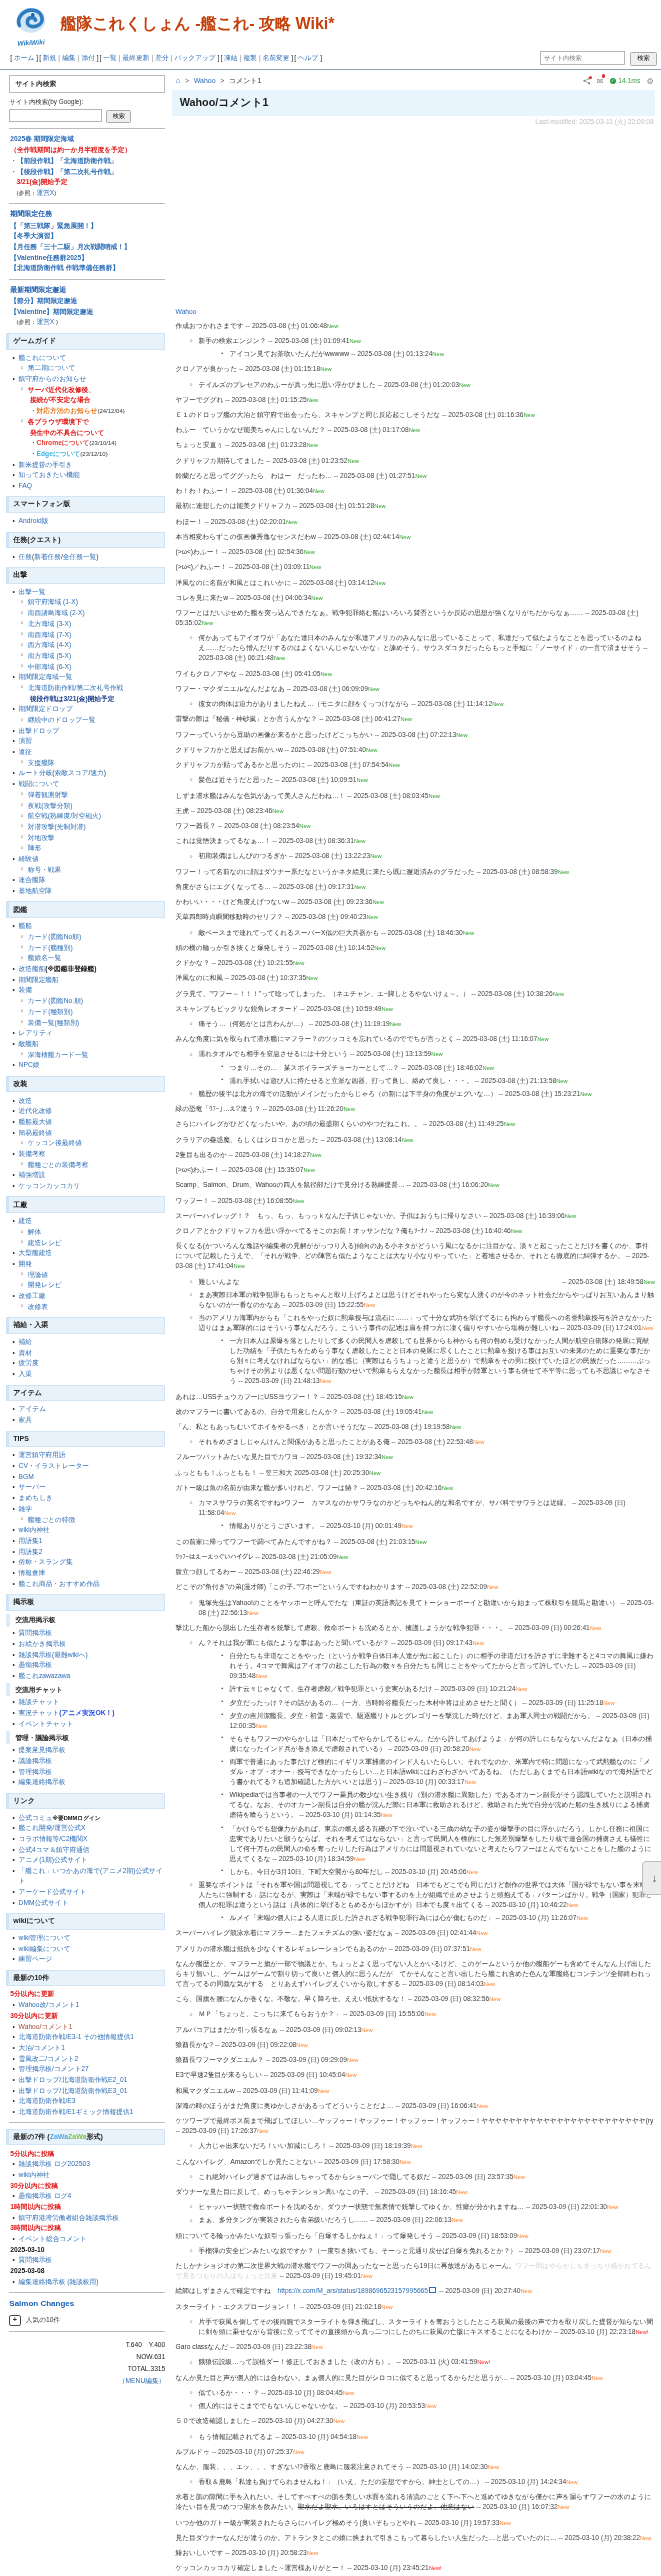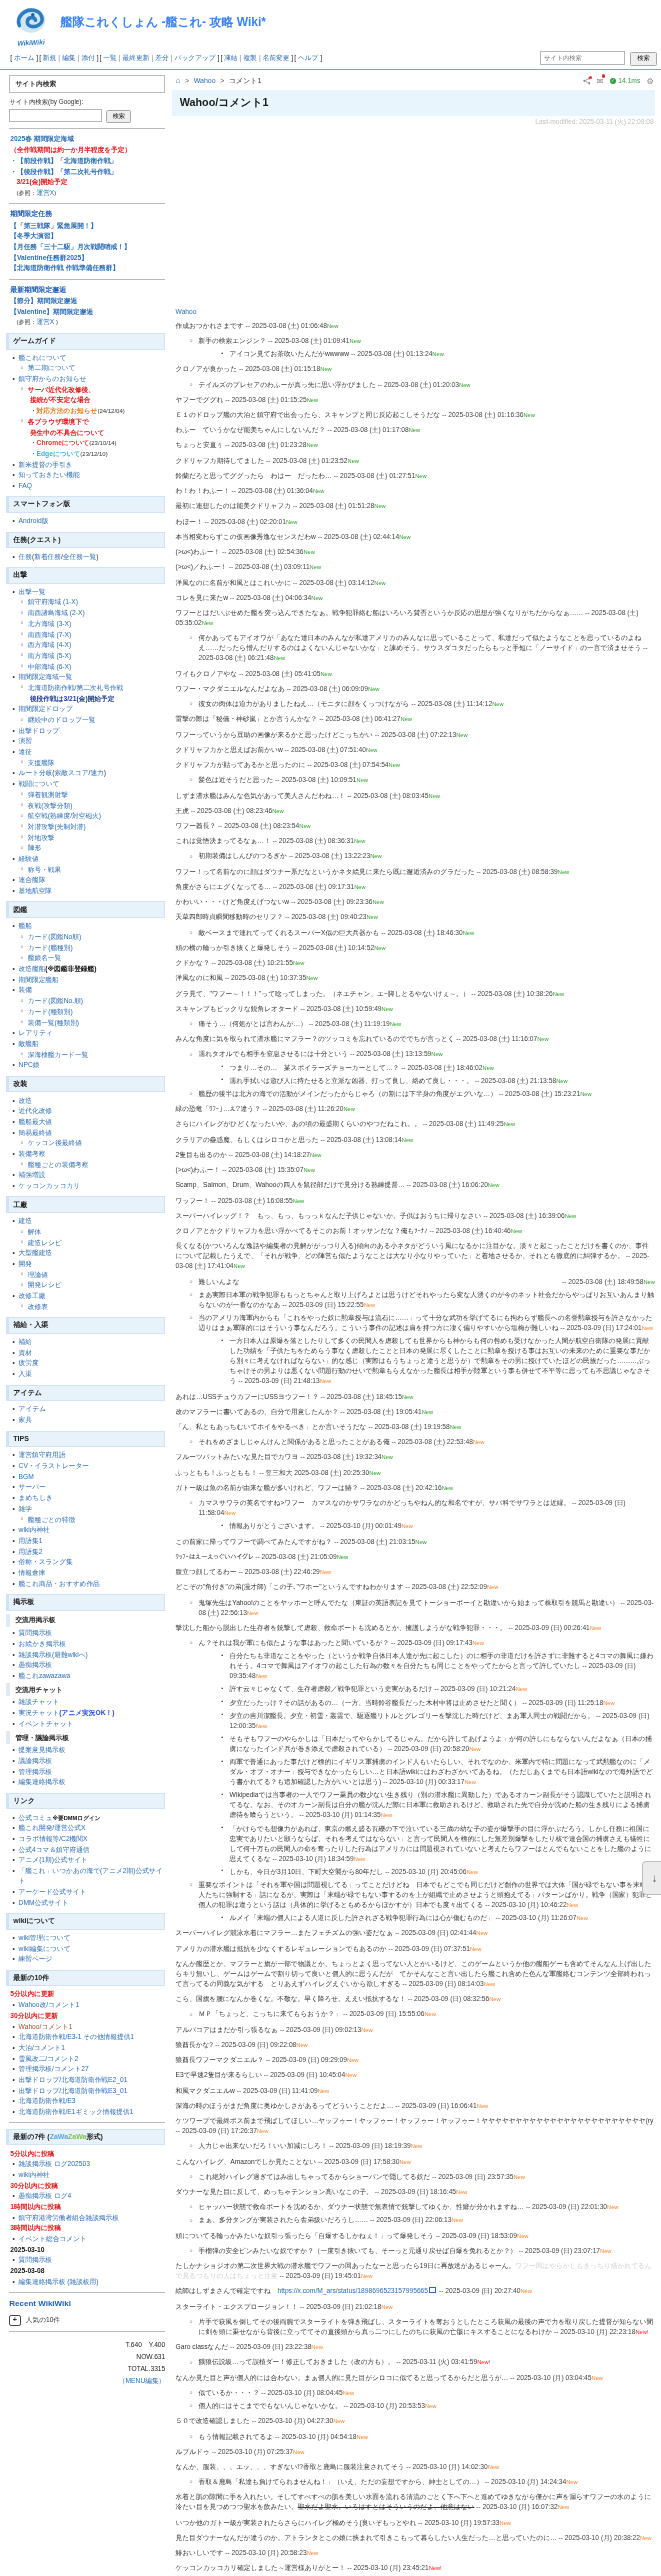--- a/index.html
+++ b/index.html
@@ -3,21 +3,21 @@
 <meta charset="utf-8">
 <title>Wahoo/コメント1 - 艦隊これくしょん -艦これ- 攻略 Wiki*</title>
 <style>
   html,body{margin:0;padding:0;background:#fff;}
   body{width:662px;font-family:"Liberation Sans","DejaVu Sans",sans-serif;color:#333;position:relative;overflow:hidden;}
   a{color:#2b6cb5;text-decoration:none;cursor:pointer;}
   
   .hdr{padding:5.2px 0 0 9.3px;display:flex;align-items:flex-start;}
   .logo{width:44px;text-align:center;}
   .logo-wikiwiki{font-size:6.7px;font-weight:bold;font-style:italic;color:#2b7bbd;letter-spacing:0px;display:block;margin-top:-2.1px;transform:rotate(-3deg);}
-  .site-title{font-size:12px;font-weight:bold;color:#3b82f6;margin:9.3px 0 0 7.2px;}
+  .site-title{font-size:16px;font-weight:bold;color:#c2410c;margin:9.3px 0 0 7.2px;}
   .topnav{font-size:6.7px;padding:5.2px 5.2px 3.1px 10.3px;color:#222;display:flex;justify-content:space-between;align-items:center;}
   .topnav .grp{margin-right:1px;}
   .topnav .sep{color:#888;margin:0 2.1px;}
   .topnav-line{border-bottom:1px solid #8ba0b5;margin:0;}
   .topsearch input{width:77px;height:10.3px;border:0.5px solid #b5b5b5;font-size:6.2px;padding:0.5px 3.1px;color:#333;}
   .topsearch button{height:13.4px;border:0.5px solid #aaa;background:#efefef;font-size:6.2px;padding:1px 6.2px;margin-left:3.1px;border-radius:1.5px;cursor:pointer;}
   
   .cols{display:flex;align-items:flex-start;}
   .sidebar{width:156px;min-width:156px;padding:5.2px 4.1px 10.3px 9.3px;font-size:6.7px;line-height:1.52;}
   .main{flex:1;padding:2.1px 7.2px 15.5px 5.2px;min-width:0;}
@@ -304,21 +304,21 @@
         <div class="sb-ln lv1"><a class="s-a">愚痴掲示板 ログ4</a></div>
         <div class="sb-ln lv0"><span class="s-rb">1時間以内に投稿</span></div>
         <div class="sb-ln lv1"><a class="s-a">鎮守府港湾労働者組合雑談掲示板</a></div>
         <div class="sb-ln lv0"><span class="s-rb">3時間以内に投稿</span></div>
         <div class="sb-ln lv1"><a class="s-a">イベント総合コメント</a></div>
         <div class="sb-ln lv0"><span class="s-tb">2025-03-10</span></div>
         <div class="sb-ln lv1"><a class="s-a">質問掲示板</a></div>
         <div class="sb-ln lv0"><span class="s-tb">2025-03-08</span></div>
         <div class="sb-ln lv1"><a class="s-a">編集連絡掲示板 (雑談板用)</a></div>
         <hr class="sb-hr">
-        <div class="rc-head">Recent WikiWiki</div>
+        <div class="rc-head">Salmon Changes</div>
         <div class="pop-row">
           <span class="plusbox">+</span>
           <span>人気の10件</span>
         </div>
         <hr class="sb-hr">
         <div class="counters">
           <div>T.640　Y.400</div>
           <div>NOW.631</div>
           <div>TOTAL.3315</div>
           <div><a>（MENU編集）</a></div>

